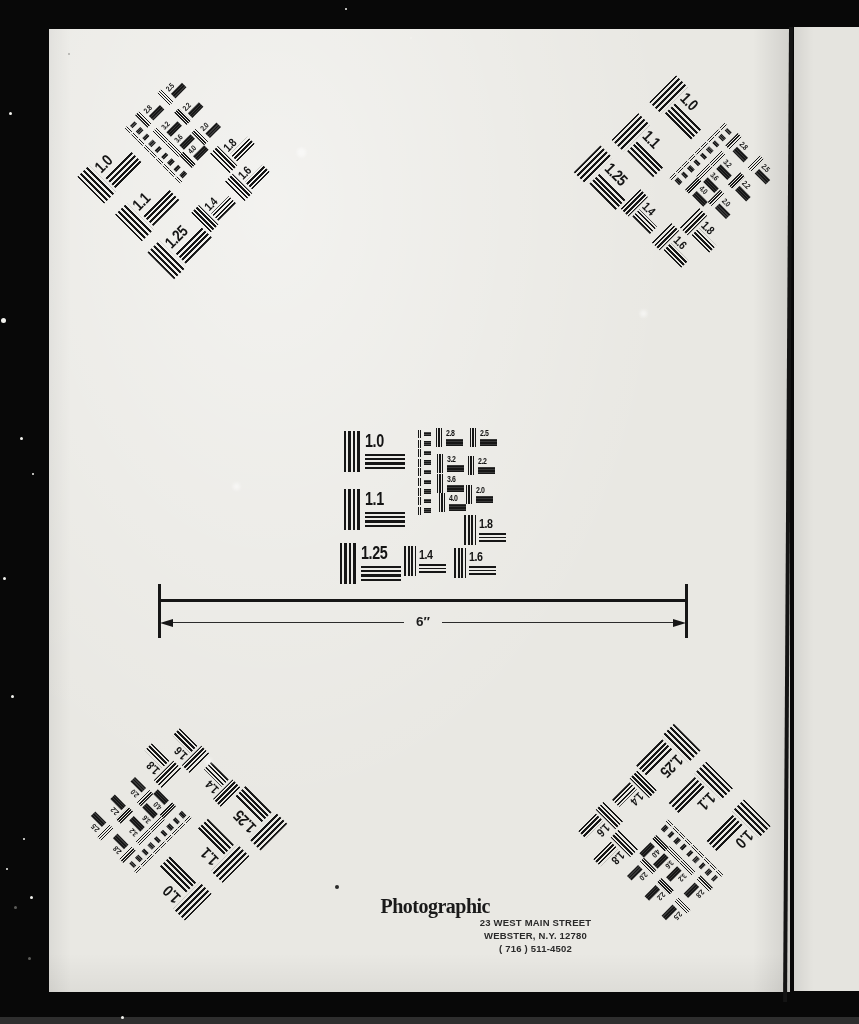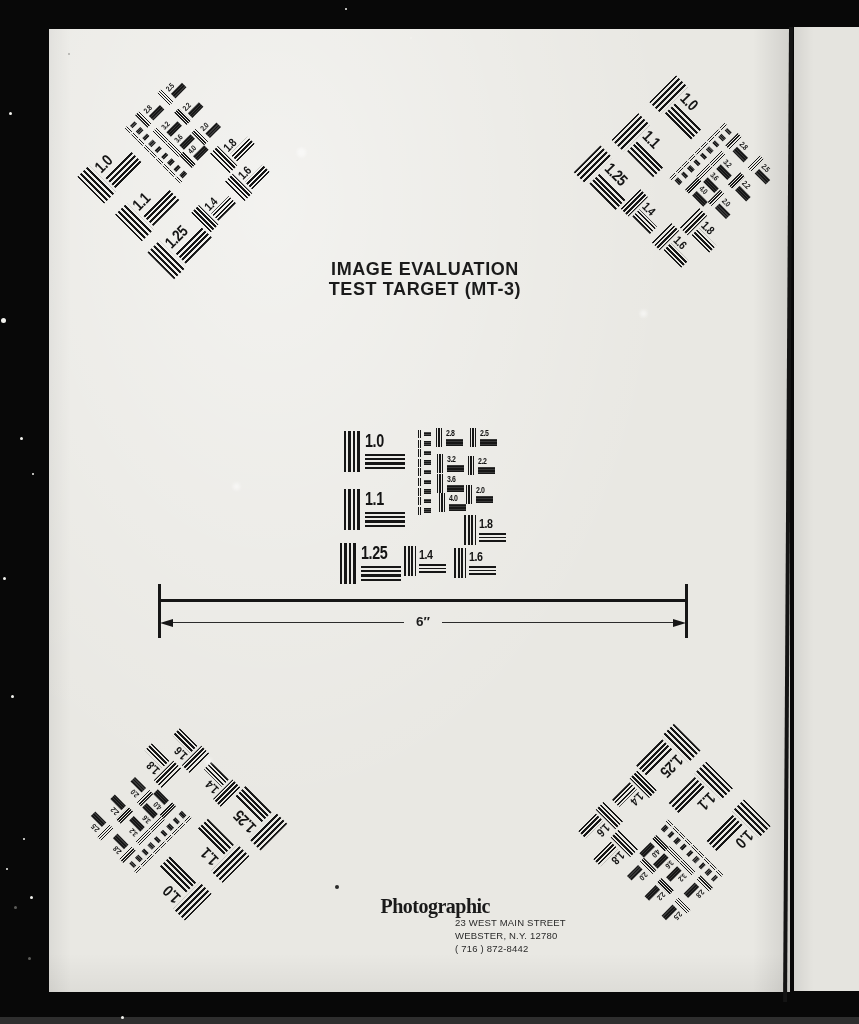--- a/index.html
+++ b/index.html
@@ -38,22 +38,22 @@
   .title{
     position:absolute;left:230px;top:260px;width:390px;text-align:center;
     font-size:18px;font-weight:700;line-height:19.5px;letter-spacing:.6px;color:#1b1b1b;
   }
   .logo{
     position:absolute;left:250px;top:893px;width:240px;text-align:right;
     font-family:"Liberation Serif", serif;font-weight:700;font-size:20px;line-height:26px;
     color:#1a1a1a;letter-spacing:-.5px;
   }
   .address{
-    position:absolute;left:455px;top:916px;width:135px;text-align:left;
-    font-size:9.5px;font-weight:400;line-height:13px;letter-spacing:.2px;color:#2a2a2a;
+    position:absolute;left:468px;top:916px;width:135px;text-align:center;
+    font-size:9.5px;font-weight:700;line-height:13px;letter-spacing:.2px;color:#2a2a2a;
   }
 
   
   .measure{position:absolute;left:158px;top:584px;width:530px;height:56px;}
   .tick{position:absolute;top:0;width:3px;height:54px;background:var(--ink);}
   .tick.tleft{left:0;} .tick.tright{right:0;}
   .topline{position:absolute;left:3px;right:3px;top:15px;height:2.5px;background:var(--ink);}
   .arrowrow{position:absolute;left:2px;right:2px;top:31px;display:flex;align-items:center;}
   .ah{width:0;height:0;border-top:4.5px solid transparent;border-bottom:4.5px solid transparent;}
   .ah.aleft{border-right:13px solid var(--ink);}
@@ -85,24 +85,20 @@
 </style>
 </head>
 <body>
 
 <div class="stage" id="stage">
   <div class="paper"></div>
   <div class="separator"></div>
   <div class="right-sheet"></div>
   <div class="bottom-strip"></div>
 
-  <div class="title">
-    <div>IMAGE EVALUATION</div>
-    <div>TEST TARGET (MT-3)</div>
-  </div>
 
   <div class="measure">
     <div class="tick tleft"></div>
     <div class="tick tright"></div>
     <div class="topline"></div>
     <div class="arrowrow">
       <span class="ah aleft"></span>
       <span class="aline"></span>
       <span class="mlabel">6″</span>
       <span class="aline"></span>
@@ -110,21 +106,21 @@
     </div>
   </div>
 
   <div class="logo">
     <div>Photographic</div>
   </div>
 
   <div class="address">
     <div>23 WEST MAIN STREET</div>
     <div>WEBSTER, N.Y. 12780</div>
-    <div>( 716 ) 872-8442</div>
+    <div>( 716 ) 511-4502</div>
   </div>
 
   <div class="ink-dot"></div>
 <div class="cluster" style="left: 330px; top: 417px; transform: rotate(0deg) scale(1);">
       <div class="pattern big" style="left: 14px; top: 14px;">
         <span class="vbars"></span>
         <span class="pright">
           <span class="plabel">1.0</span>
           <span class="hbars"></span>
         </span>

